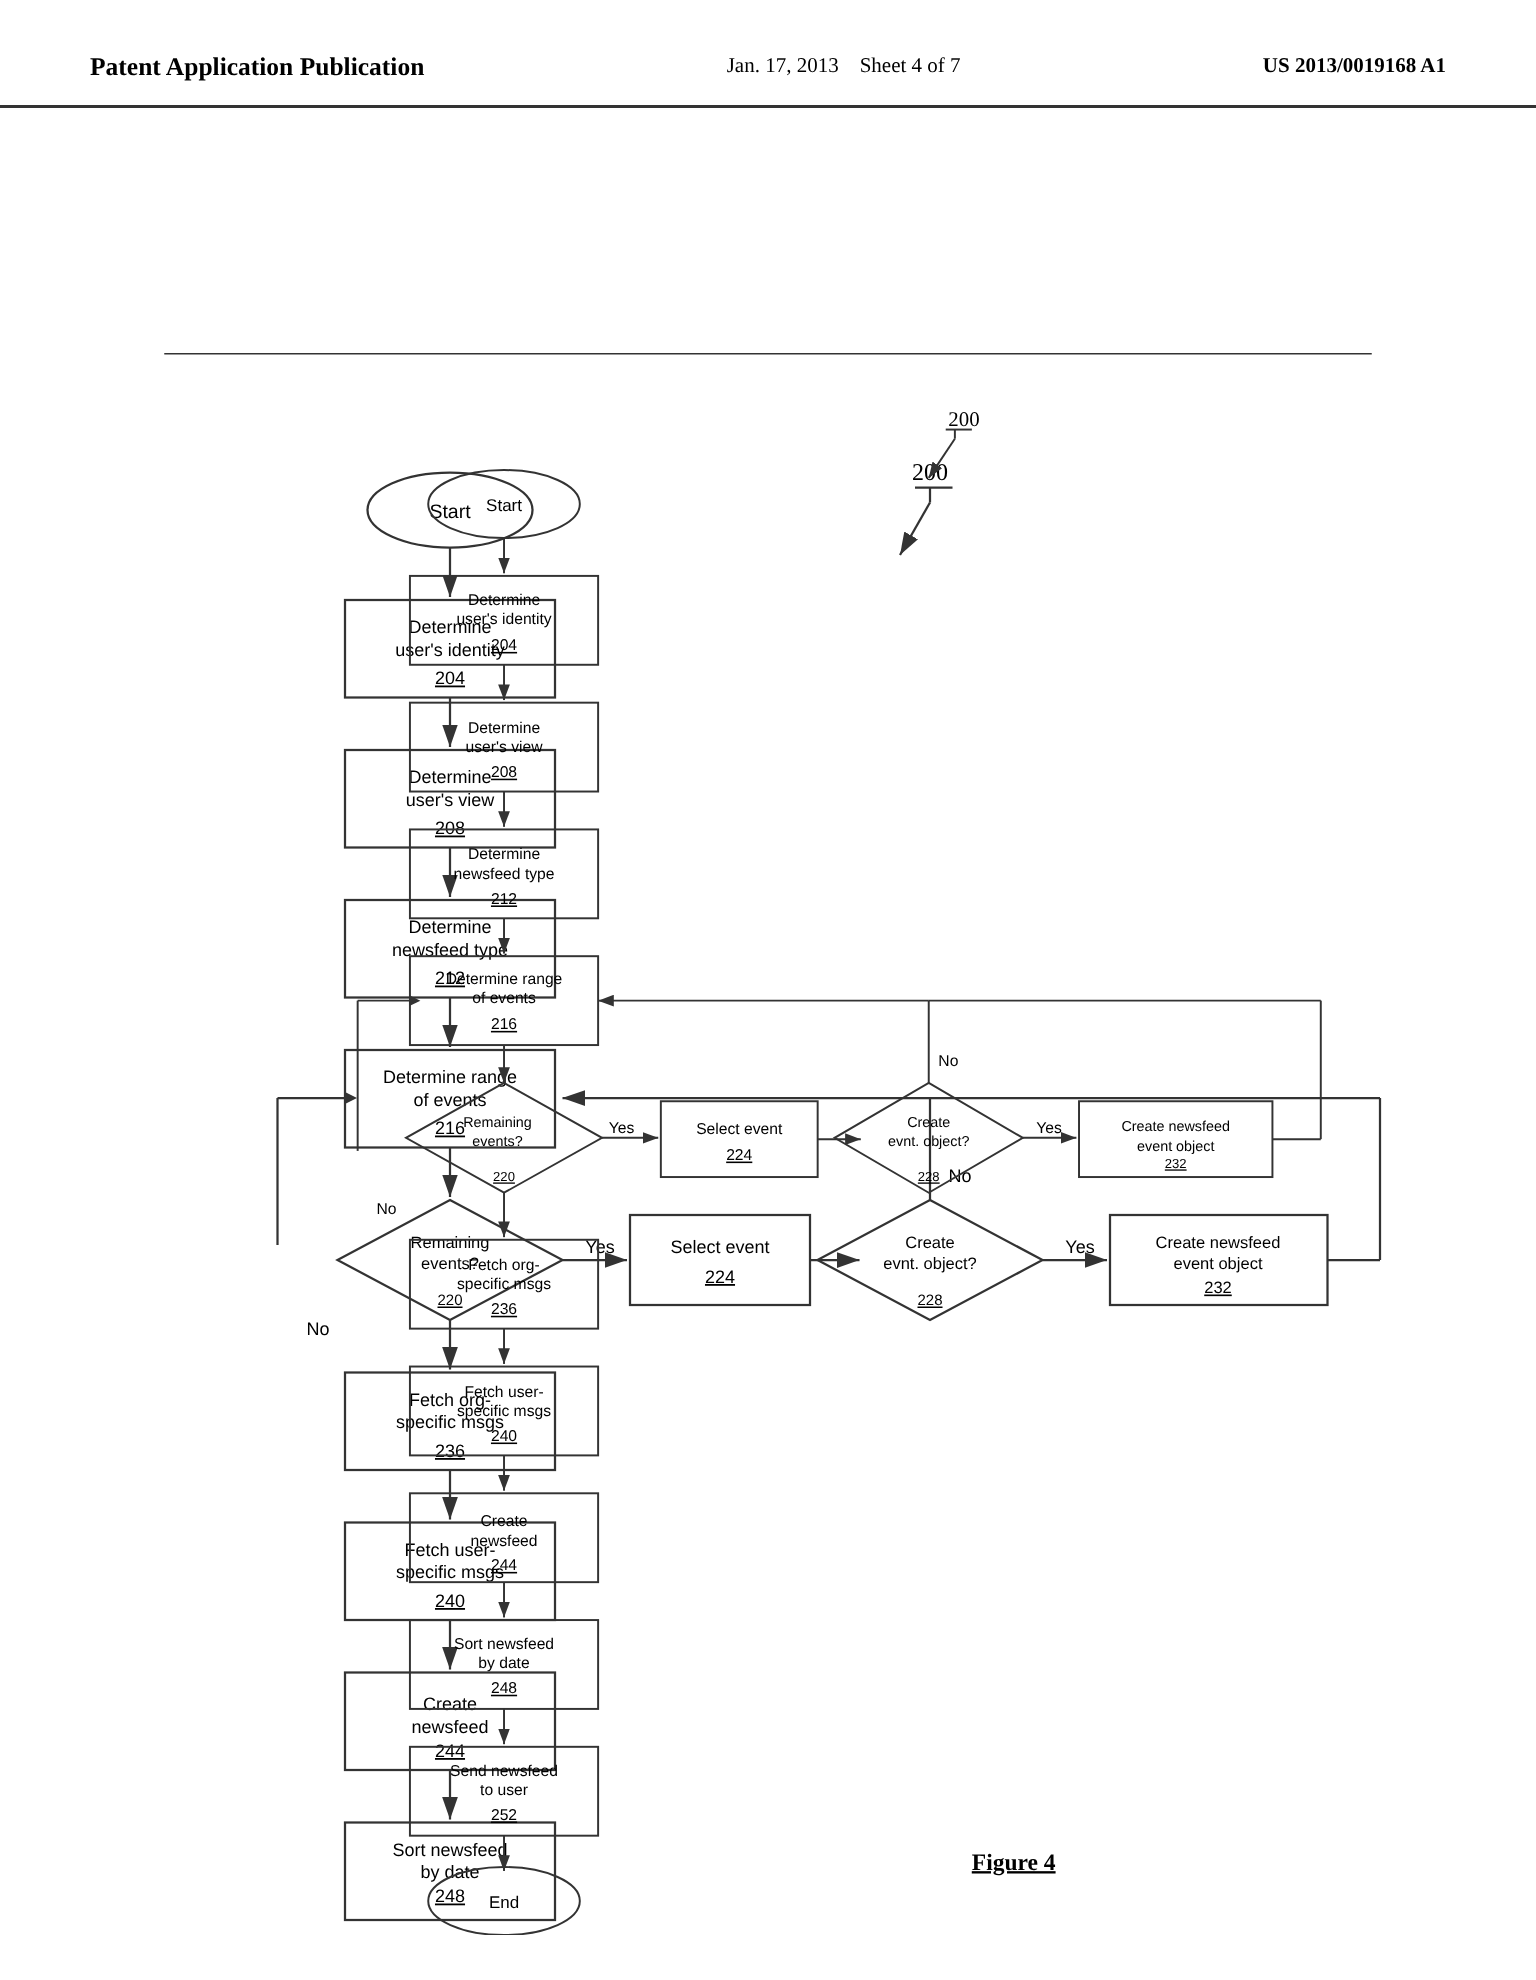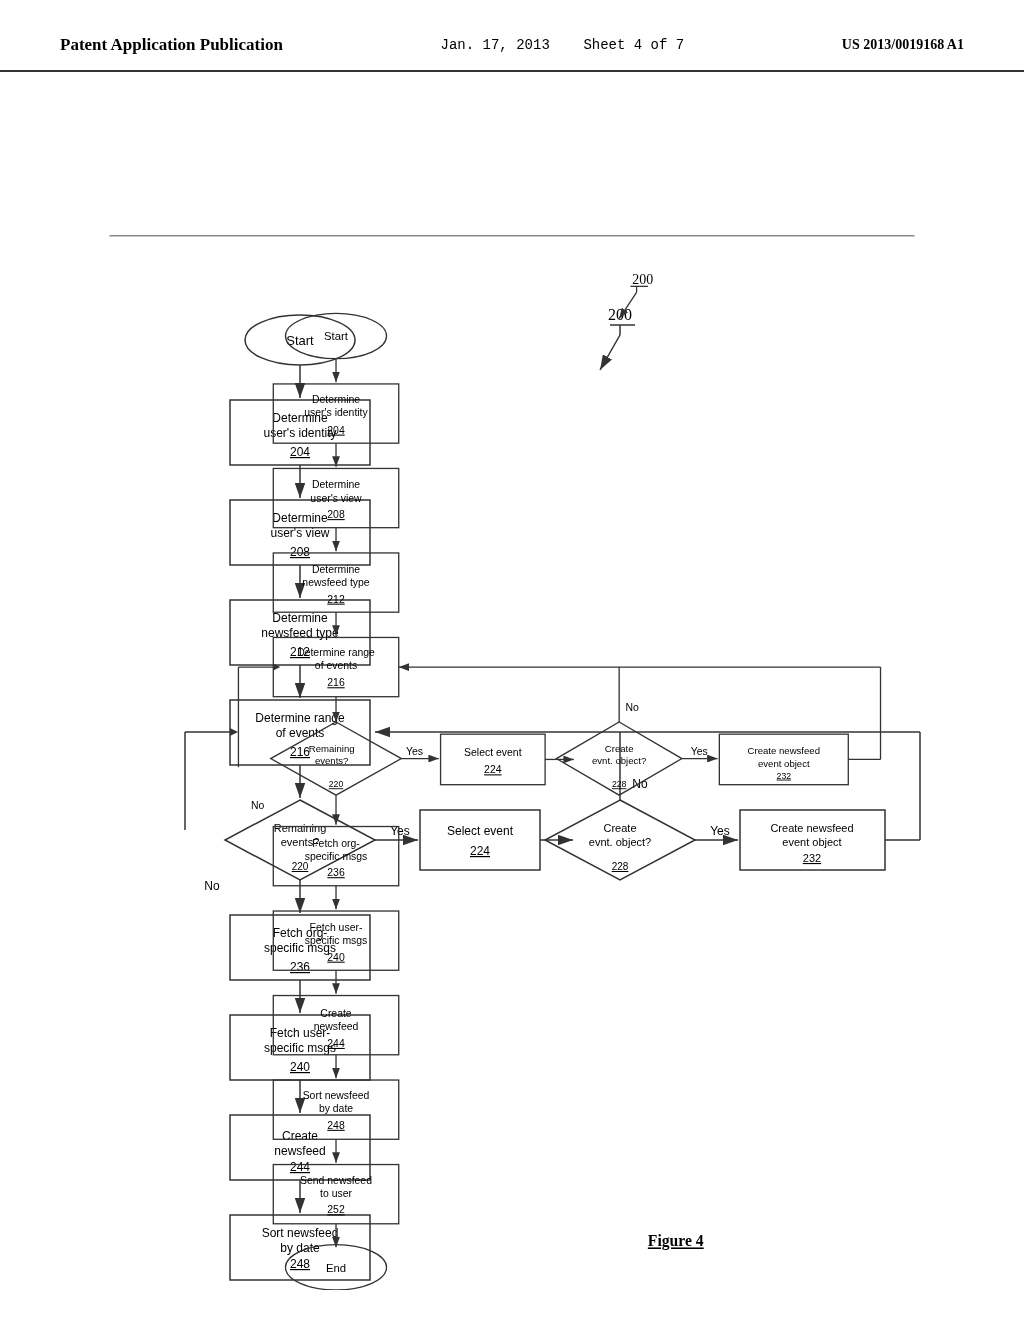--- a/index.html
+++ b/index.html
@@ -335,20 +335,20 @@
       <ellipse cx="310" cy="1294" rx="58" ry="26" fill="none" stroke="#333" stroke-width="1.5"></ellipse>
       <text x="310" y="1299" font-family="Arial" font-size="13" text-anchor="middle">End</text>
 
       <text x="700" y="1270" font-family="Times New Roman" font-size="18" font-weight="bold" text-anchor="middle" text-decoration="underline">Figure 4</text>
 
     </svg>
   </div>
 
   <div style="position:absolute;top:0;left:0;width:1024px;background:#fff;padding:35px 60px 15px 60px;display:flex;justify-content:space-between;align-items:center;border-bottom:2px solid #333;">
     <div style="font-family:'Times New Roman',serif;font-size:17px;font-weight:bold;">Patent Application Publication</div>
-    <div style="font-family:Liberation Mono, monospace;font-size:14px;text-align:center;">
+    <div style="font-family:Liberation Serif, serif;font-size:14px;text-align:center;">
       <span>Jan. 17, 2013</span>&nbsp;&nbsp;&nbsp;
       <span>Sheet 4 of 7</span>
     </div>
     <div style="font-family:'Times New Roman',serif;font-size:14px;font-weight:bold;">US 2013/0019168 A1</div>
   </div>
 
 </div>
 
 </body></html>

